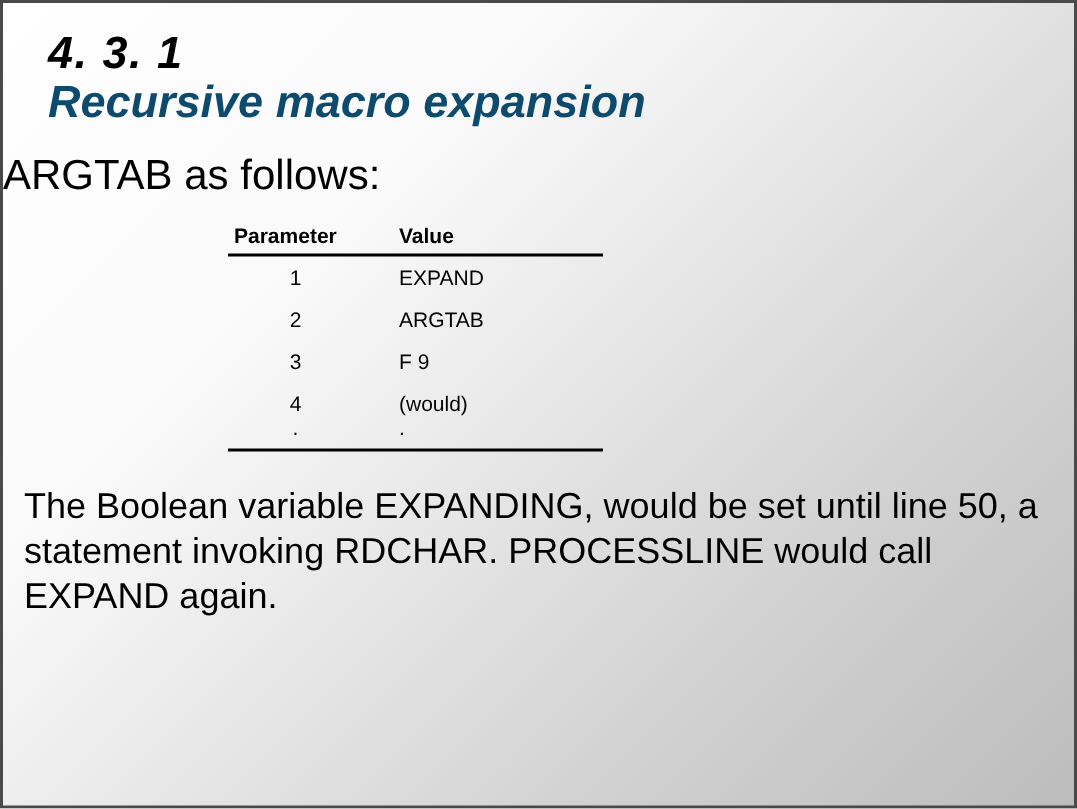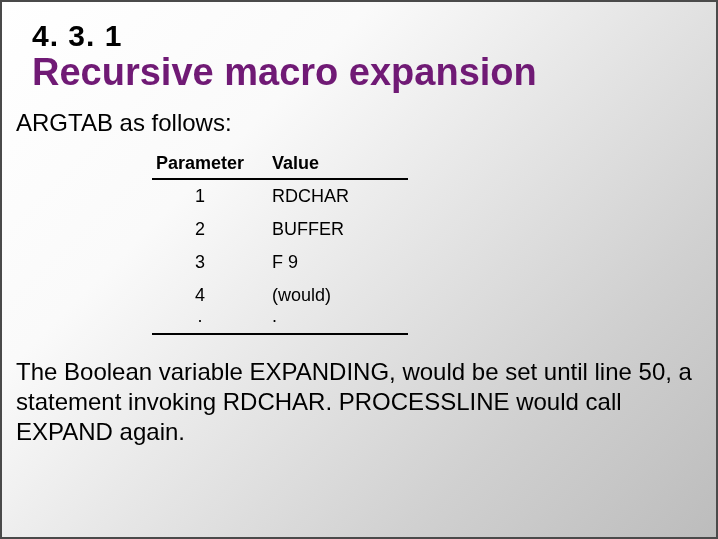--- a/index.html
+++ b/index.html
@@ -10,43 +10,44 @@
     position: relative;
   }
   .slide {
     width: 718px;
     height: 539px;
     border: 2px solid #4a4a4a;
     padding: 0;
   }
   .title-block {
     padding: 18px 26px 6px 30px;
+    font-style: italic;
   }
   .section-number {
     font-size: 30px;
     font-weight: bold;
     color: #000;
     line-height: 1.05;
     letter-spacing: 1px;
   }
   .section-title {
-    font-size: 38px;
+    font-size: 30px;
     font-weight: bold;
-    color: #701a75;
+    color: #0c4a6e;
     line-height: 1.1;
   }
   .lead {
-    font-size: 24px;
+    font-size: 28px;
     color: #000;
-    padding: 10px 14px 8px 14px;
+    padding: 10px 14px 8px 0;
   }
   .tbl {
     margin: 6px 0 8px 150px;
     border-collapse: collapse;
-    font-size: 18px;
+    font-size: 14px;
     color: #000;
   }
   .tbl th {
     text-align: left;
     font-weight: bold;
     padding: 2px 24px 4px 4px;
   }
   .tbl thead tr { border-bottom: 2px solid #000; }
   .tbl td {
     padding: 6px 24px 6px 4px;
@@ -78,25 +79,25 @@
   <table class="tbl">
     <thead>
       <tr>
         <th>Parameter</th>
         <th>Value</th>
       </tr>
     </thead>
     <tbody>
       <tr>
         <td class="param">1</td>
-        <td class="val">RDCHAR</td>
+        <td class="val">EXPAND</td>
       </tr>
       <tr>
         <td class="param">2</td>
-        <td class="val">BUFFER</td>
+        <td class="val">ARGTAB</td>
       </tr>
       <tr>
         <td class="param">3</td>
         <td class="val">F 9</td>
       </tr>
       <tr>
         <td class="param">
           <span>4</span><br>
           <span class="dot">.</span>
         </td>

